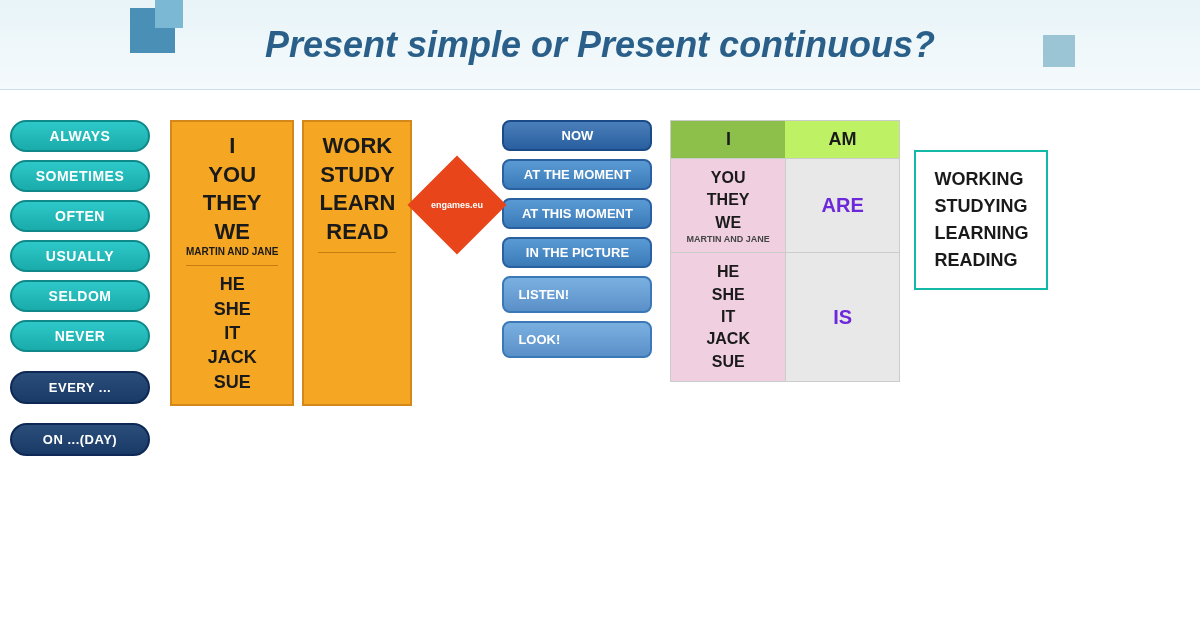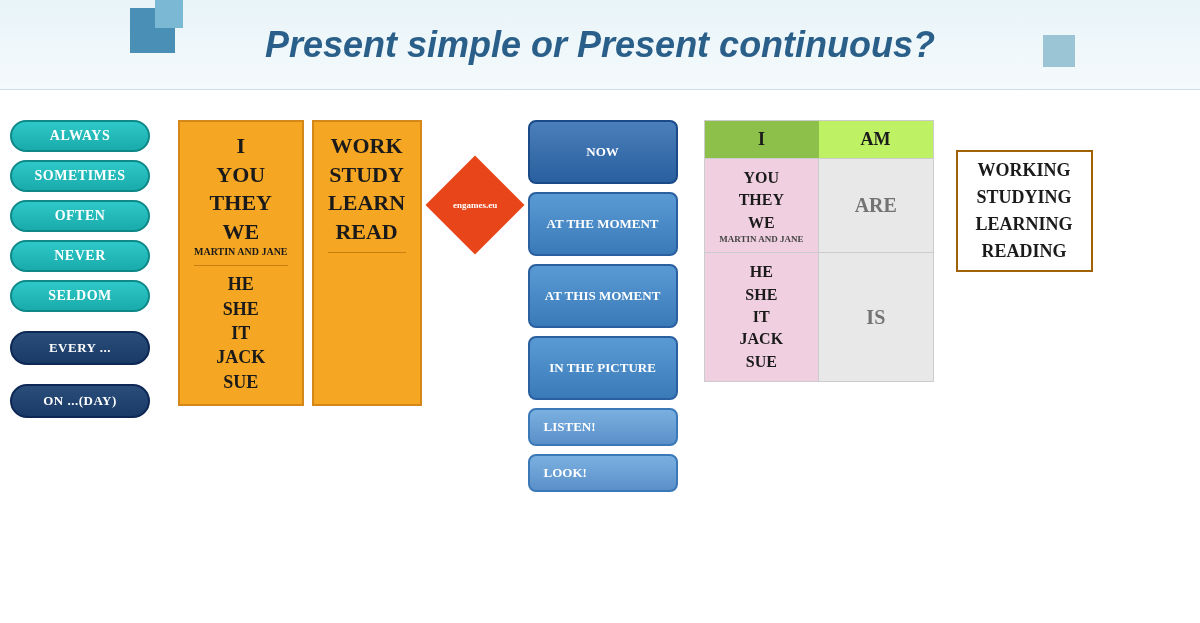--- a/index.html
+++ b/index.html
@@ -51,22 +51,21 @@
     }
 
     
     .main {
       position: absolute;
       top: 90px;
       left: 0; right: 0; bottom: 0;
       display: flex;
       align-items: flex-start;
       padding: 20px 10px;
-      gap: 8px;
-      font-family: Liberation Serif, serif;
+      gap: 0px;
     }
 
     
     .sidebar {
       display: flex;
       flex-direction: column;
       gap: 8px;
       margin-top: 10px;
       min-width: 140px;
     }
@@ -168,21 +167,21 @@
       gap: 8px;
       margin-top: 10px;
       min-width: 150px;
     }
     .time-btn {
       background: linear-gradient(to bottom, #4a7fba, #2a5fa0);
       color: #fff;
       font-weight: bold;
       font-size: 13px;
       border-radius: 8px;
-      padding: 22px 14px;
+      padding: 6px 14px;
       text-align: center;
       border: 2px solid #1a4a88;
       cursor: pointer;
     }
     .time-btn-light {
       background: linear-gradient(to bottom, #7ab0e0, #5a90c8);
       color: #fff;
       font-weight: bold;
       font-size: 13px;
       border-radius: 8px;
@@ -239,43 +238,43 @@
       line-height: 1.4;
     }
     .grammar-sub {
       font-size: 9px;
       font-weight: bold;
       color: #444;
     }
     .grammar-verb {
       font-size: 20px;
       font-weight: bold;
-      color: #737373;
+      color: #6d28d9;
       display: flex;
       align-items: center;
       justify-content: center;
       height: 100%;
     }
     .grammar-row2-left {
       background: #f0d0e0;
       border-right: 1.5px solid #ccc;
       border-top: 1.5px solid #ccc;
     }
     .grammar-row2-right {
       background: #e8e8e8;
       border-top: 1.5px solid #ccc;
     }
 
     
     .ing-box {
-      border: 2px solid #a16207;
-      padding: 5px 18px;
+      border: 2px solid #14b8a6;
+      padding: 14px 18px;
       margin-left: 14px;
       margin-top: 10px;
-      text-align: center;
+      text-align: left;
       min-width: 130px;
       align-self: flex-start;
       margin-top: 40px;
     }
     .ing-box .ing-verbs {
       font-size: 18px;
       font-weight: bold;
       color: #1a1a1a;
       line-height: 1.5;
     }
@@ -290,22 +289,23 @@
   <div class="deco-right-big"></div>
   <h1 class="header-title">Present simple or Present continuous?</h1>
 </div>
 
 <div class="main">
 
   <div class="sidebar">
     <div class="adverb-btn">ALWAYS</div>
     <div class="adverb-btn">SOMETIMES</div>
     <div class="adverb-btn">OFTEN</div>
+    <div class="adverb-btn">USUALLY</div>
+    <div class="adverb-btn">SELDOM</div>
     <div class="adverb-btn">NEVER</div>
-    <div class="adverb-btn">SELDOM</div>
     <div class="adverb-btn-dark">EVERY ...</div>
     <div class="adverb-btn-dark">ON ...(DAY)</div>
   </div>
 
   <div class="pronoun-verb-area">
 
     <div class="orange-box">
       <div class="top-pronoun">I<br>YOU<br>THEY<br>WE</div>
       <div class="sub-label">MARTIN AND JANE</div>
       <hr>

